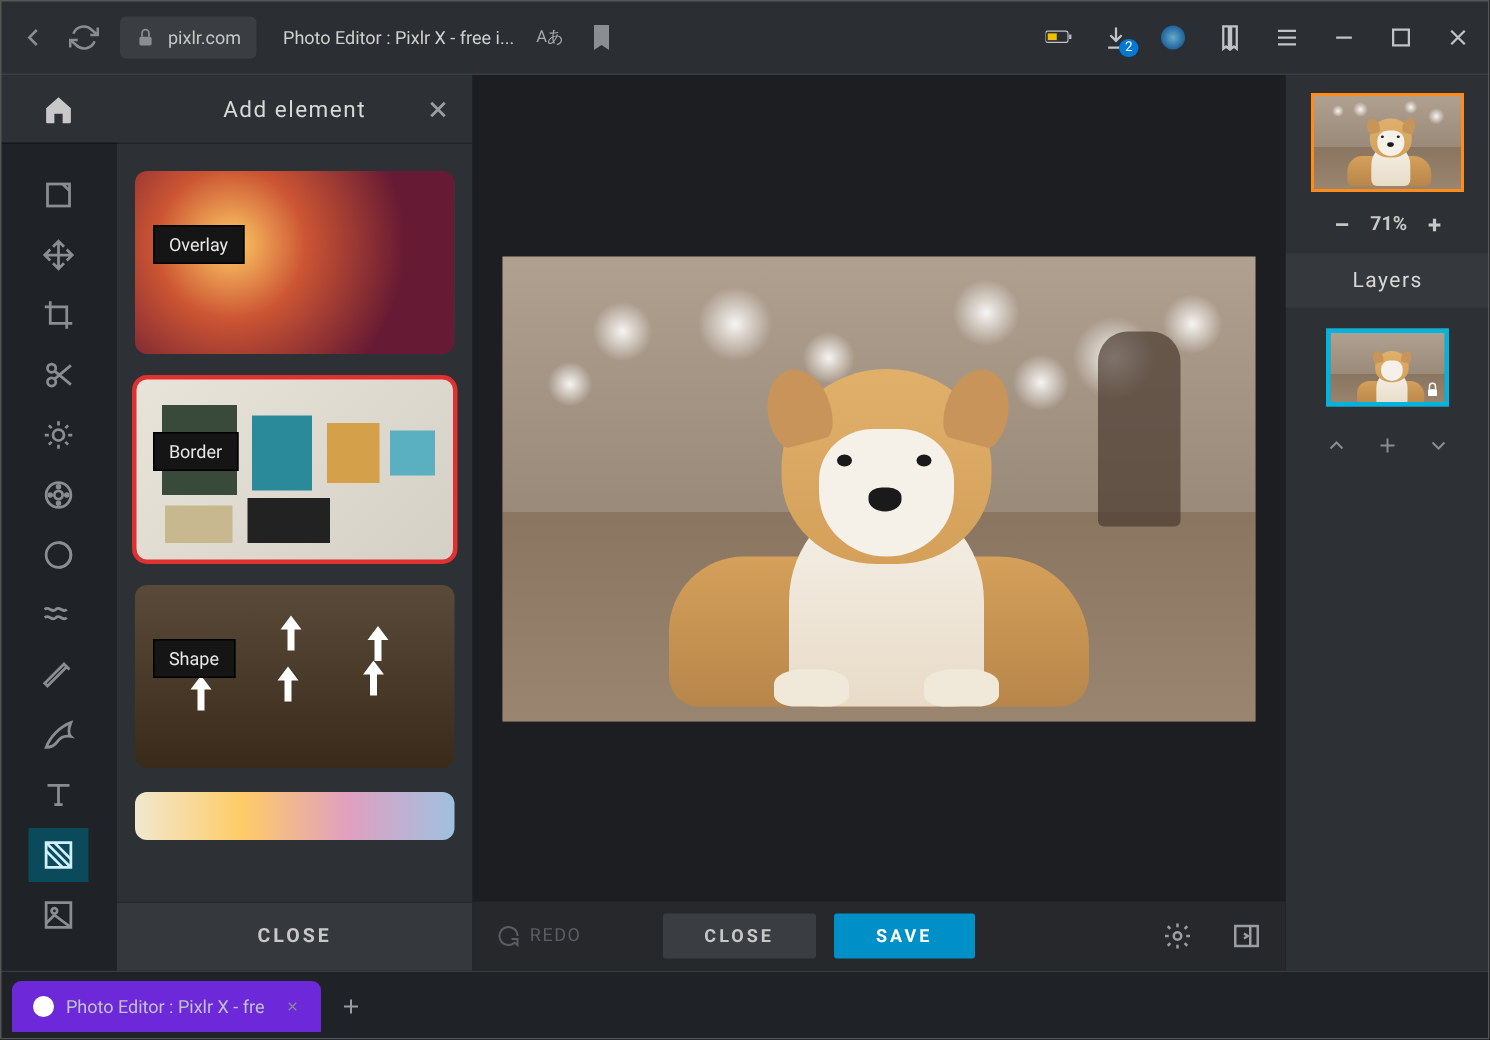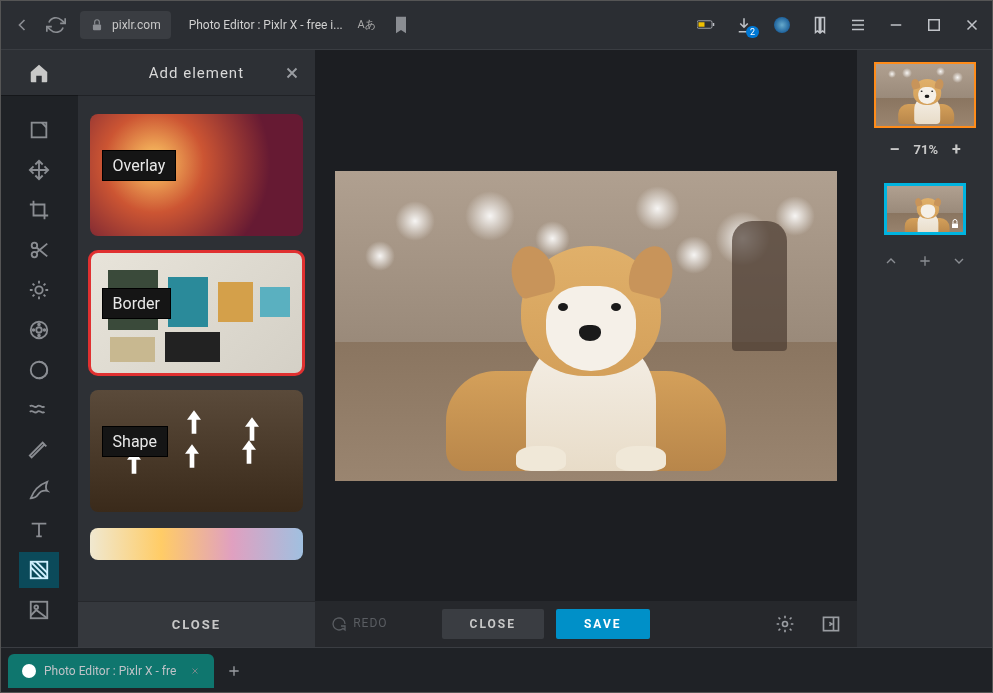--- a/index.html
+++ b/index.html
@@ -16,21 +16,21 @@
 .left-tools{width:80px;background:#1f2226;display:flex;flex-direction:column;align-items:center;padding-top:0}
 .left-tools .home-row{height:46px;width:100%;background:#2d3035;display:flex;align-items:center;justify-content:center;border-bottom:1px solid #15171a}
 .left-tools .tool{width:40px;height:36px;display:flex;align-items:center;justify-content:center;color:#8a8d92;cursor:pointer;margin:2px 0}
 .left-tools .tool.active{background:#0b4a5a;color:#d0f0ff}
 .left-tools .tool svg{width:22px;height:22px}
 .panel{width:245px;background:#2d3035;display:flex;flex-direction:column}
 .panel-head{height:46px;display:flex;align-items:center;justify-content:center;position:relative;font-size:15px;letter-spacing:1px;color:#d8d8d8;font-weight:400;border-bottom:1px solid #202226}
 .panel-head .close-x{position:absolute;right:14px;top:14px;width:18px;height:18px;cursor:pointer;color:#9a9d a2;display:flex;align-items:center;justify-content:center}
 .panel-body{flex:1;overflow-y:auto;padding:18px 12px 10px}
 .card{width:100%;height:122px;border-radius:8px;margin-bottom:16px;position:relative;overflow:hidden;cursor:pointer}
-.card-label{position:absolute;top:36px;left:12px;background:#151515;color:#e8e8e8;font-size:16px;padding:5px 10px;border:1px solid #000}
+.card-label{position:absolute;top:36px;left:12px;background:#151515;color:#e8e8e8;font-size:12px;padding:5px 10px;border:1px solid #000}
 .card.selected{outline:3px solid #e03030;outline-offset:-1px}
 .card-overlay-bg{background:radial-gradient(circle at 30% 40%,#ffcc66 0%,#cc5533 30%,#661a33 70%),radial-gradient(circle at 70% 60%,#ffaa44 0%,transparent 40%)}
 .card-border-bg{background:linear-gradient(135deg,#e8e4da 0%,#d4d0c6 100%)}
 .card-border-bg::before{content:"";position:absolute;inset:0;background:
   linear-gradient(#3a4a3a,#3a4a3a) 18px 18px/50px 60px no-repeat,
   linear-gradient(#2a8a9a,#2a8a9a) 78px 25px/40px 50px no-repeat,
   linear-gradient(#d4a04a,#d4a04a) 128px 30px/35px 40px no-repeat,
   linear-gradient(#5ab0c0,#5ab0c0) 170px 35px/30px 30px no-repeat,
   linear-gradient(#c8b890,#c8b890) 20px 85px/45px 25px no-repeat,
   linear-gradient(#222,#222) 75px 80px/55px 30px no-repeat}
@@ -87,21 +87,21 @@
 .zoom-row span.op{cursor:pointer;font-size:16px}
 .layers-head{height:36px;background:#35383d;display:flex;align-items:center;justify-content:center;font-size:14px;letter-spacing:1px;color:#d8d8d8}
 .layer-item{margin:14px auto 10px;width:82px;height:52px;border:3px solid #00b4e0;background:#8a7a6a;position:relative;overflow:hidden}
 .layer-item .dog-scene{transform:scale(0.16);transform-origin:top left;width:502px;height:310px}
 .layer-item .lock-ic{position:absolute;bottom:2px;right:2px;width:12px;height:12px;color:#fff}
 .layer-ctrl{display:flex;align-items:center;justify-content:center;gap:18px;padding:8px 0;color:#8a8d92}
 .layer-ctrl .ic{width:16px;height:16px;cursor:pointer}
 .tabs-bar{height:46px;background:#1f2226;display:flex;align-items:center;padding:0 8px;border-top:1px solid #3a3d42}
 .tab{height:34px;display:flex;align-items:center;gap:8px;padding:0 14px;border-radius:6px 6px 0 0;font-size:12px;color:#c0c3c8;cursor:pointer;position:relative}
 .tab.t1{background:#2b2e33;margin-right:4px}
-.tab.t2{background:#0f766e}
+.tab.t2{background:#6d28d9}
 .tab .favico{width:14px;height:14px;border-radius:50%}
 .tab .tx{width:10px;height:10px;color:#8a8d92;margin-left:6px}
 .tab-add{width:28px;height:28px;display:flex;align-items:center;justify-content:center;color:#9a9da2;cursor:pointer;margin-left:6px}
 .frame-border{position:absolute;inset:0;border:1px solid #555;pointer-events:none}
 </style>
 </head>
 <body>
 
 <div class="browser-bar">
   <div class="nav-ico">
@@ -378,20 +378,21 @@
             <div class="dog-eye r"></div>
             <div class="dog-nose"></div>
           </div>
       </div>
     </div>
     <div class="zoom-row">
       <span class="op">–</span>
       <span>71%</span>
       <span class="op">+</span>
     </div>
+    <div class="layers-head">Layers</div>
     <div class="layer-item">
       <div class="dog-scene">
         <div class="dog">
             <div class="dog-body"></div>
             <div class="dog-chest"></div>
             <div class="dog-head"></div>
             <div class="dog-face"></div>
             <div class="dog-ear l"></div>
             <div class="dog-ear r"></div>
           </div>

